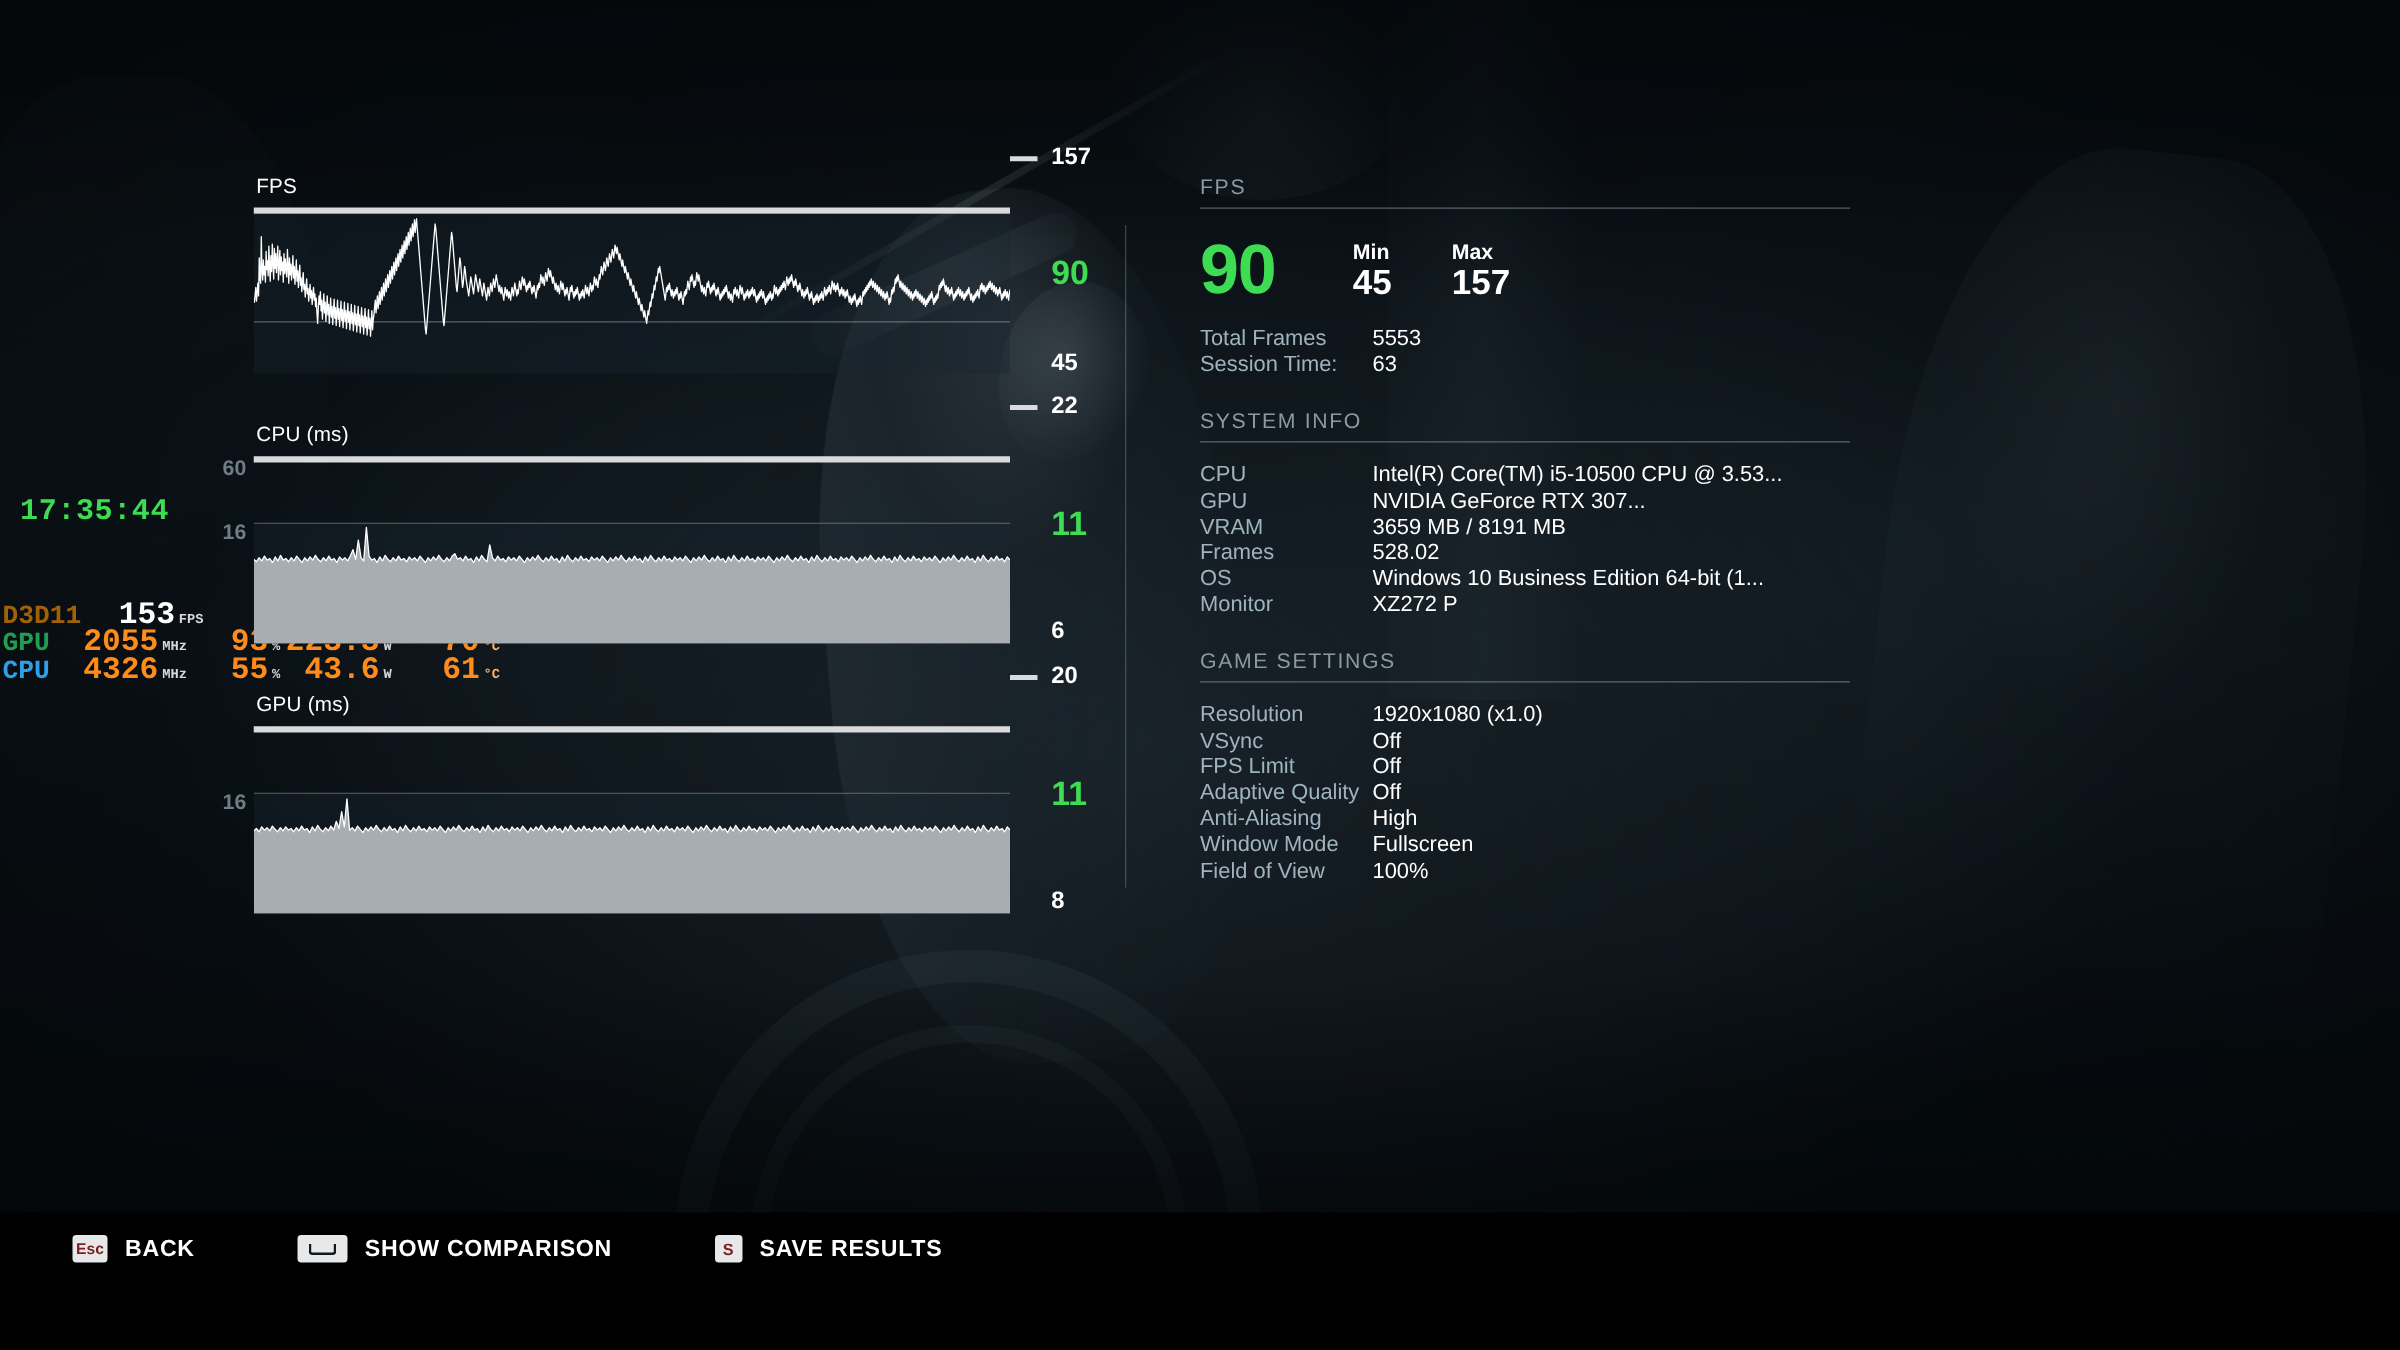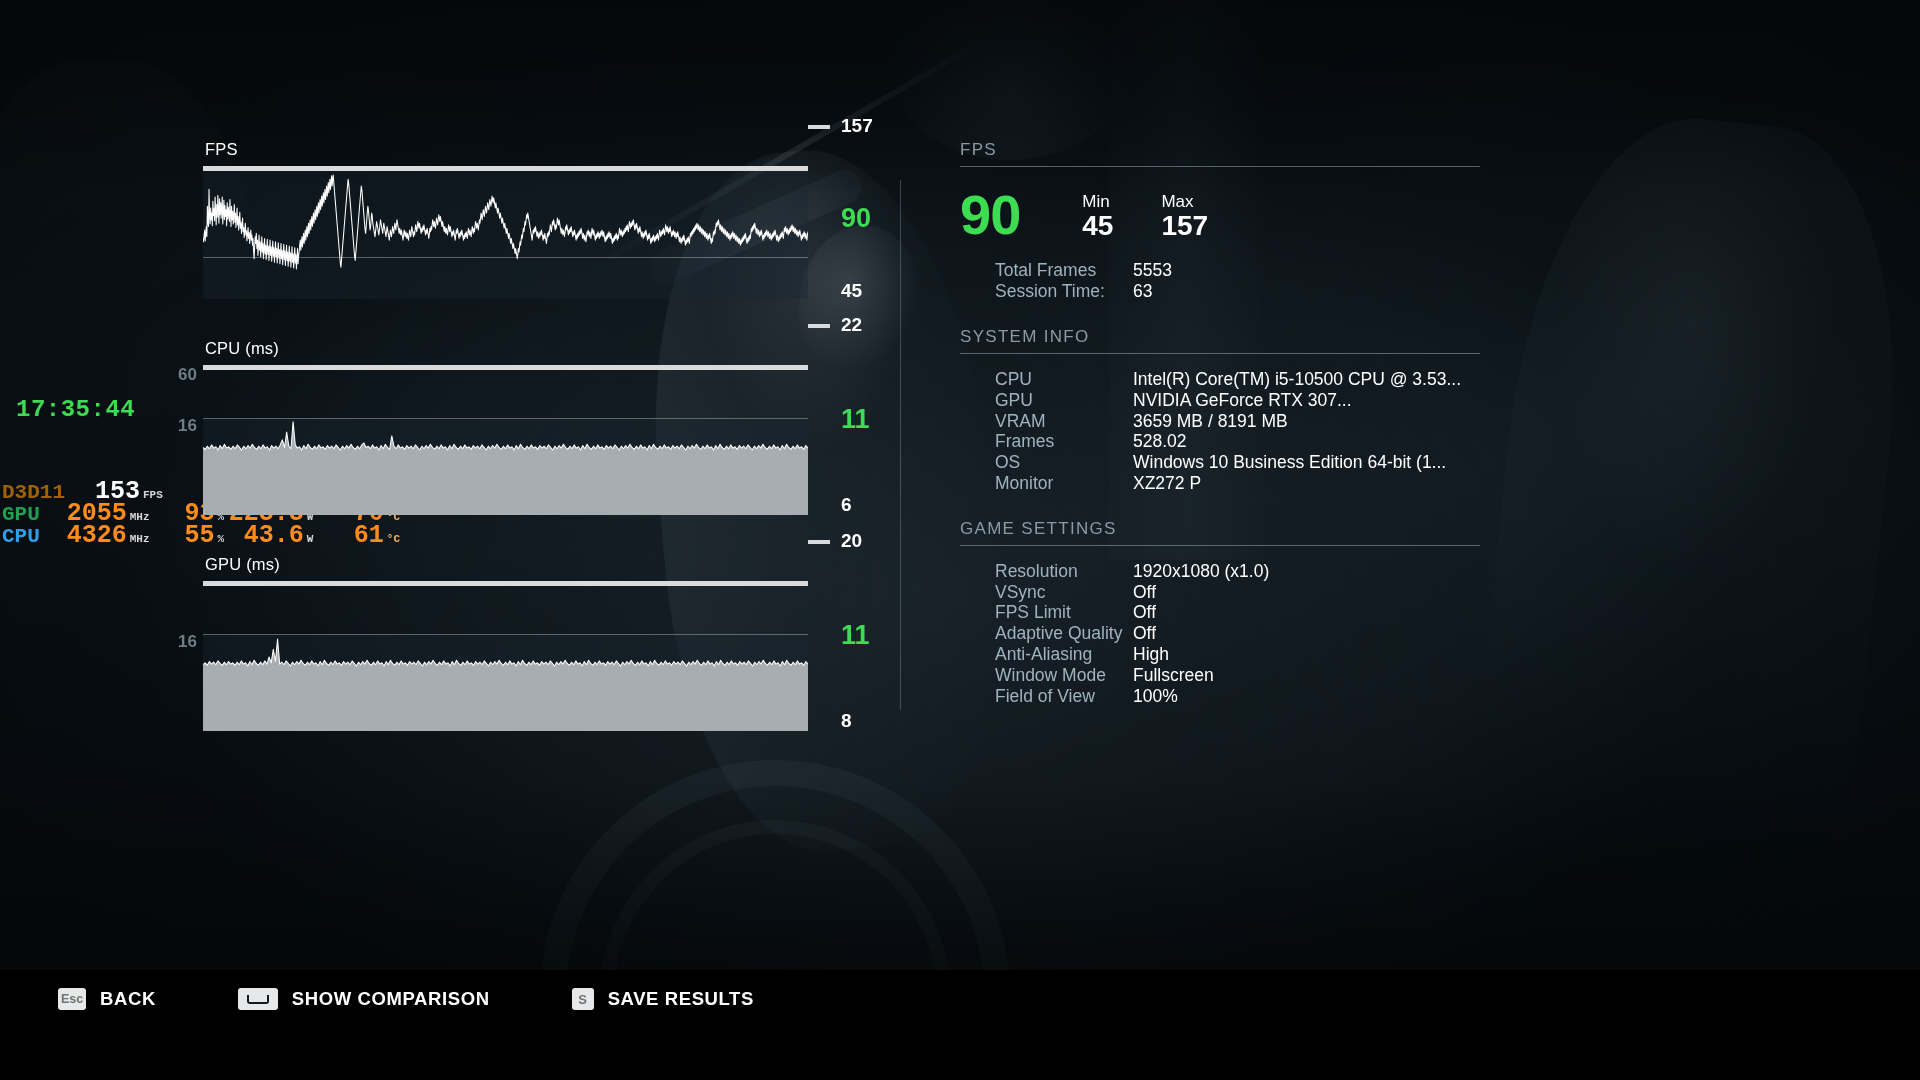--- a/index.html
+++ b/index.html
@@ -135,46 +135,46 @@
   .panel { position:absolute; left:960px; top:140px; width:520px; }
   .sec-head {
     font-size:17px; letter-spacing:1.3px; color:#8a9aa4; font-weight:400;
     text-transform:uppercase;
   }
   .sec-rule { height:1px; background:rgba(175,195,206,.45); margin-top:6px; margin-bottom:16px; }
 
   .fps-big-row { display:flex; align-items:flex-end; height:58px; }
   .fps-big { font-size:56px; line-height:52px; color:#3ddc53; font-weight:bold; letter-spacing:-1px; }
   .mm { margin-left:62px; }
-  .mm .mm-l { font-size:17px; color:#ffffff; font-weight:normal; line-height:18px; }
+  .mm .mm-l { font-size:17px; color:#ffffff; font-weight:bold; line-height:18px; }
   .mm .mm-v { font-size:28px; color:#ffffff; font-weight:bold; line-height:30px; }
   .mm.max { margin-left:48px; }
 
-  .kv { display:flex; font-size:17.5px; line-height:19px; margin-top:2px;margin-left:35px; }
+  .kv { display:flex; font-size:17.5px; line-height:19px; margin-top:2px; }
   .kv .k { width:138px; color:#9fb3bf; font-weight:400; }
   .kv .v { color:#ffffff; font-weight:400; white-space:nowrap; overflow:hidden; }
   .stats-wrap { margin-top:20px; }
   .stats-wrap .kv { line-height:19px; margin-bottom:0; }
   .stats-wrap .kv .k { width:138px; }
 
   .sysinfo { margin-top:0; }
   .sysinfo .kv { line-height:18.8px; }
   .sysinfo .kv .k { width:138px; }
 
   .settings .kv { line-height:18.8px; }
   .settings .kv .k { width:138px; }
 
   .lasttest { margin-top:30px; font-size:15.5px; color:#7c8e99; }
 
   
   .bottombar { position:absolute; left:0; bottom:0; width:1920px; height:110px; background:#000; }
   .controls { position:absolute; left:58px; top:988px; display:flex; align-items:center; }
   .ctl { display:flex; align-items:center; margin-right:82px; }
   .keycap {
-    background:#e6e8e9; color:#737373; border-radius:3px;
+    background:#e6e8e9; color:#7f1d1d; border-radius:3px;
     font-weight:bold; display:flex; align-items:center; justify-content:center;text-align:center;
   }
   .keycap.esc { width:28px; height:22px; font-size:12.5px; }
   .keycap.s { width:22px; height:22px; font-size:13px; }
   .keycap.space { width:40px; height:22px; position:relative; }
   .keycap.space i {
     display:block; width:22px; height:9px; border:2.5px solid #14181b;
     border-top:none; border-radius:0 0 3px 3px;
   }
   .ctl-label { margin-left:14px; color:#ffffff; font-size:18.5px; font-weight:bold; letter-spacing:.6px; }

